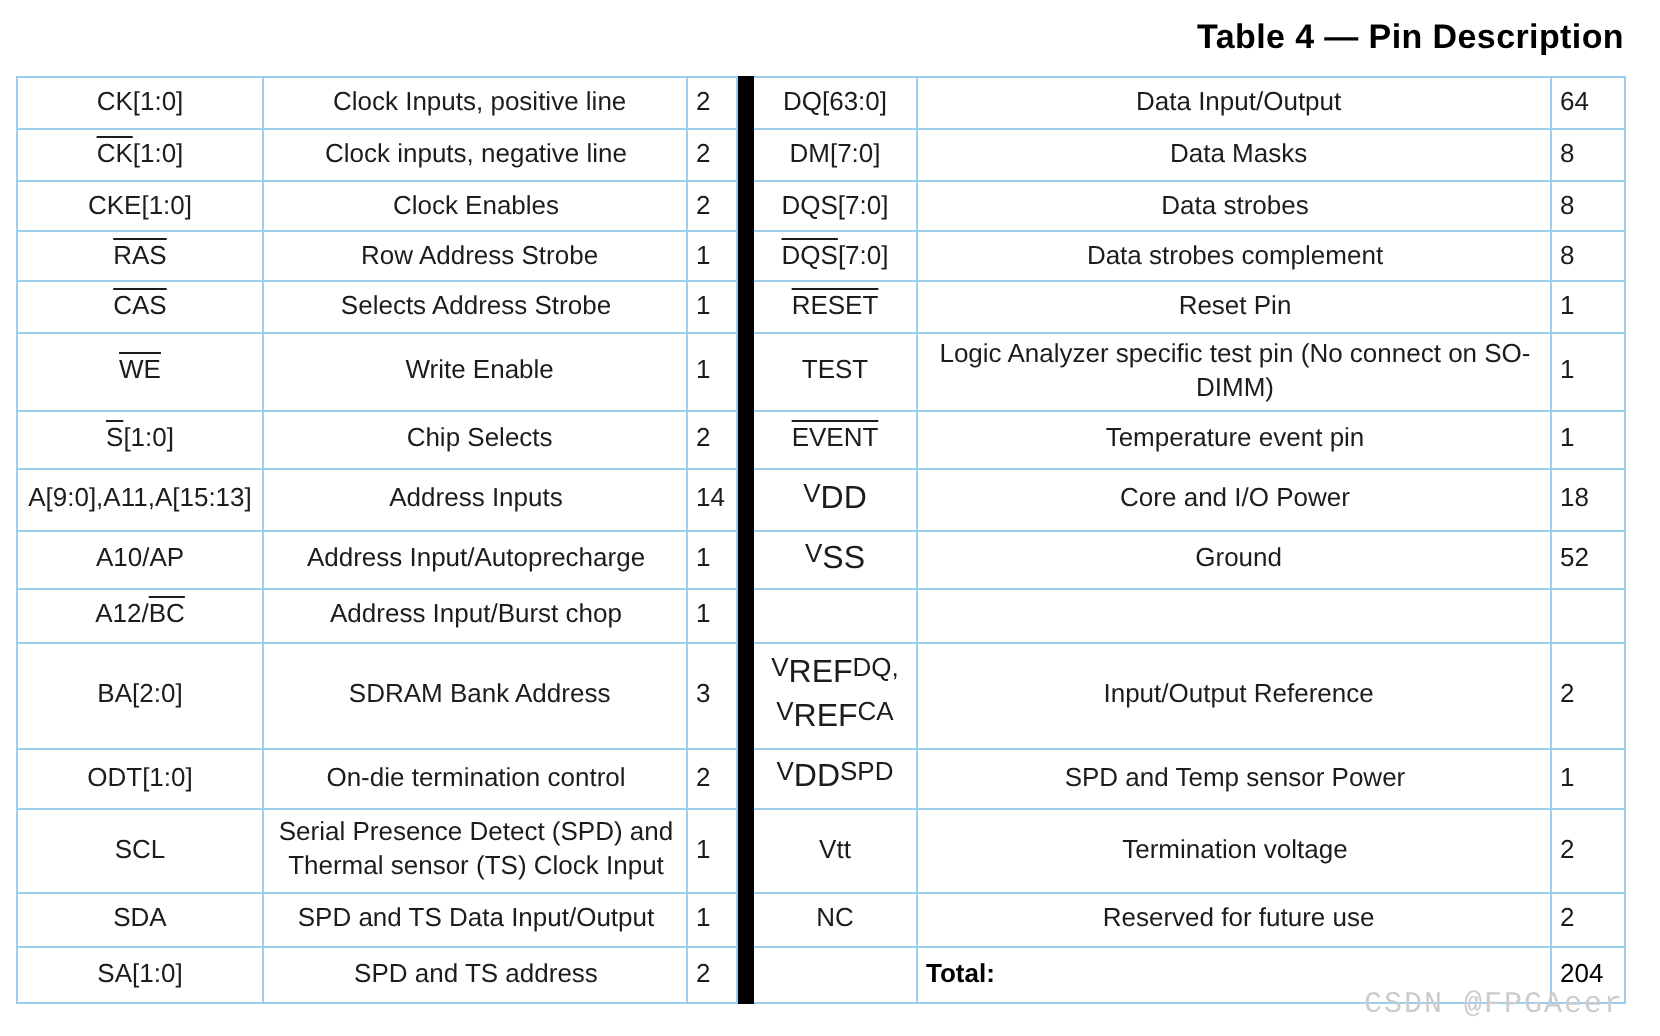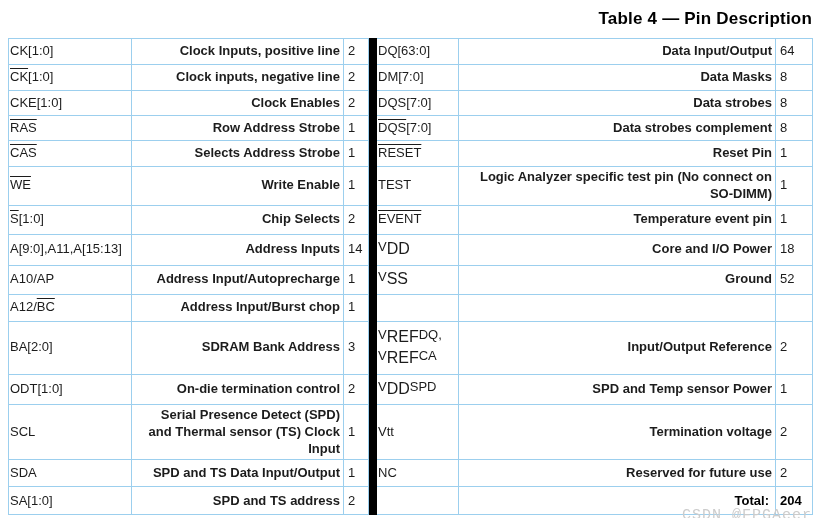--- a/index.html
+++ b/index.html
@@ -24,26 +24,26 @@
   .tablewrap{position:relative;margin-left:8px;width:804px;}
   table.pintable{
     border-collapse:collapse;table-layout:fixed;width:804px;
   }
   td{
     border:1px solid var(--line);
     font-size:13px;line-height:1.3;
     padding:2px 3px;vertical-align:middle;
     overflow:hidden;
   }
-  td.pin{white-space:nowrap;padding:2px 1px;}
-  td.desc{text-align:right;padding-left:4px;white-space:pre-wrap;font-weight:bold;}
+  td.pin{text-align:center;white-space:nowrap;padding:2px 1px;}
+  td.desc{text-align:center;padding-left:4px;white-space:pre-wrap;}
   td.count{text-align:left;padding-left:4px;}
   td.divider{background:var(--divider);border-color:var(--divider);padding:0;}
-  td.total{font-weight:700;text-align:right;padding-right:6px;white-space:nowrap;color:#000;}
-  td.bold{font-weight:700;color:#000;}
+  td.total{font-weight:700;text-align:left;padding-right:6px;white-space:nowrap;color:#000;}
+  td.bold{font-weight:400;color:#000;}
   .ovl{text-decoration:overline;}
   .sub{font-size:16px;vertical-align:-3px;letter-spacing:0;}
   tr:nth-child(1){height:26px}
   tr:nth-child(2){height:26px}
   tr:nth-child(3){height:25px}
   tr:nth-child(4){height:25px}
   tr:nth-child(5){height:26px}
   tr:nth-child(6){height:37px}
   tr:nth-child(7){height:29px}
   tr:nth-child(8){height:31px}

